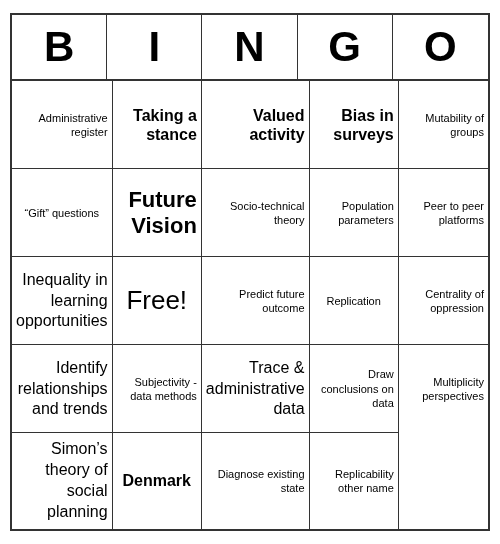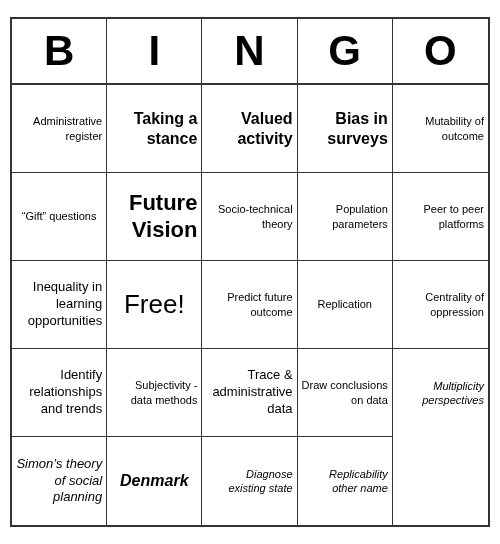--- a/index.html
+++ b/index.html
@@ -40,61 +40,61 @@
       display: flex;
       align-items: center;
       justify-content: center;
       text-align: right;
       padding: 6px 4px;
       min-height: 88px;
       font-size: 12px;
       line-height: 1.3;
     }
     .bingo-cell:nth-child(5n) { border-right: none; }
-    .bingo-cell:nth-last-child(-n+5) { border-bottom: none; font-style: italic; }
+    .bingo-cell:nth-last-child(-n+5) { border-bottom: none; }
     .bingo-cell.large-text {
       font-size: 22px;
       font-weight: bold;
       line-height: 1.2;
     }
     .bingo-cell.medium-text {
       font-size: 16px;
       font-weight: bold;
       line-height: 1.2;
     }
     .bingo-cell.free-cell {
       font-size: 26px;
       font-weight: normal;
     }
     .bingo-cell.small-text {
       font-size: 11px;
       line-height: 1.3;
     }
     .bingo-cell.xsmall-text {
-      font-size: 13px;
+      font-size: 16px;
       line-height: 1.3;
     }
   </style>
 </head>
 <body>
 
 <div class="bingo-card">
   <div class="bingo-header">
   <div class="bingo-letter">B</div>
       <div class="bingo-letter">I</div>
       <div class="bingo-letter">N</div>
       <div class="bingo-letter">G</div>
       <div class="bingo-letter">O</div>
     </div>
   <div class="bingo-grid">
   <div class="bingo-cell small-text">Administrative register</div>
       <div class="bingo-cell medium-text">Taking a stance</div>
       <div class="bingo-cell medium-text">Valued activity</div>
       <div class="bingo-cell medium-text">Bias in surveys</div>
-      <div class="bingo-cell small-text">Mutability of outcome</div>
+      <div class="bingo-cell small-text">Mutability of groups</div>
       <div class="bingo-cell small-text">“Gift” questions</div>
       <div class="bingo-cell large-text">Future Vision</div>
       <div class="bingo-cell small-text">Socio-technical theory</div>
       <div class="bingo-cell small-text">Population parameters</div>
       <div class="bingo-cell small-text">Peer to peer platforms</div>
       <div class="bingo-cell xsmall-text">Inequality in learning opportunities</div>
       <div class="bingo-cell free-cell">Free!</div>
       <div class="bingo-cell small-text">Predict future outcome</div>
       <div class="bingo-cell small-text">Replication</div>
       <div class="bingo-cell small-text">Centrality of oppression</div>

